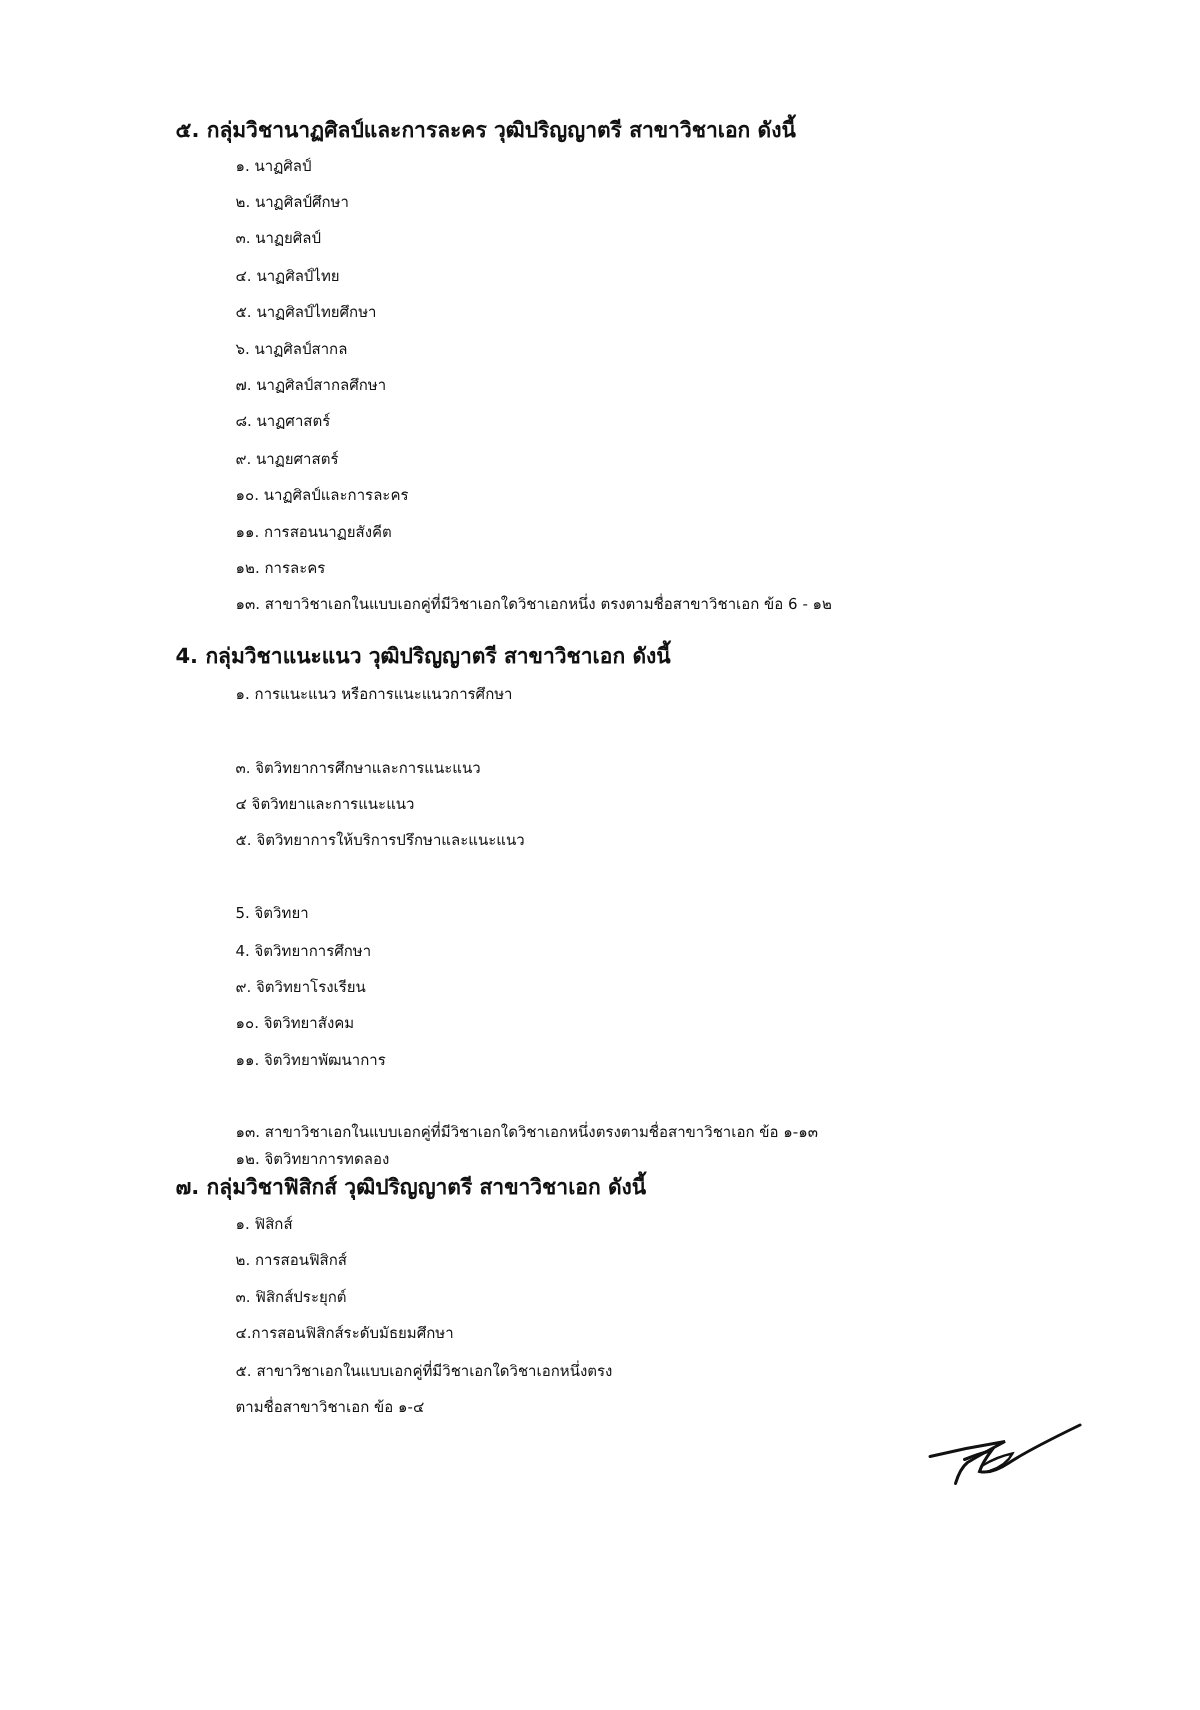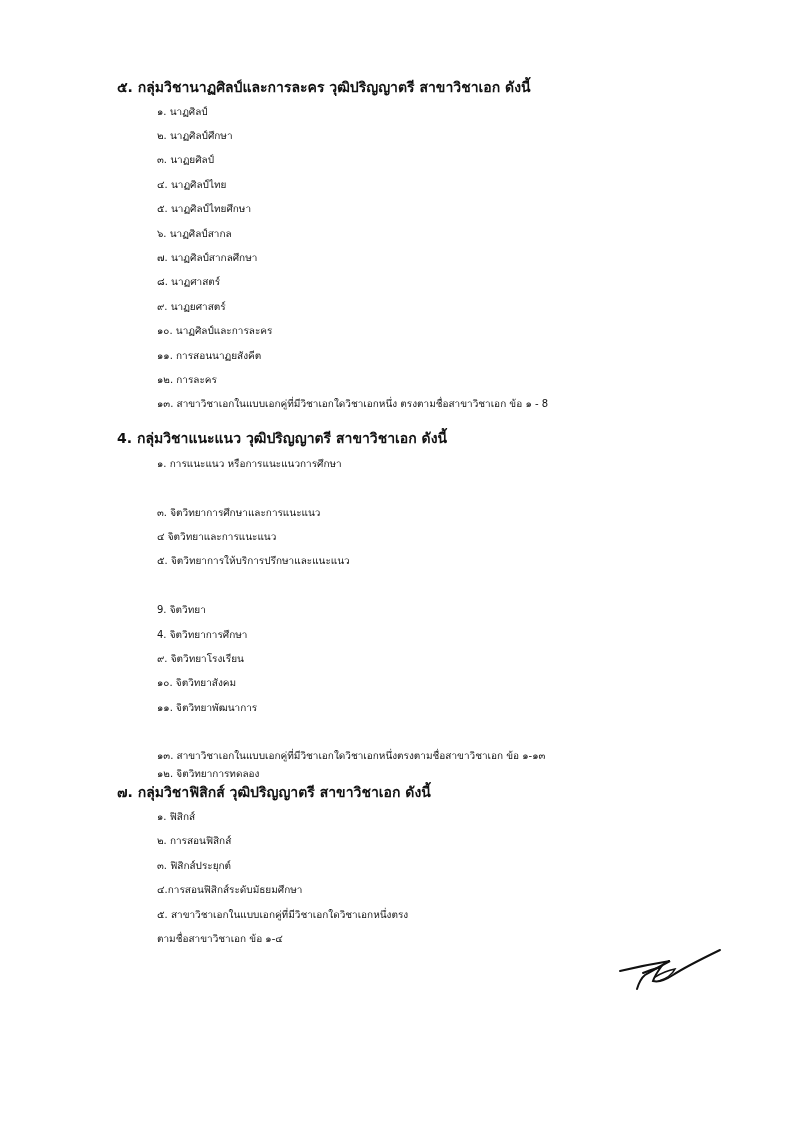--- a/index.html
+++ b/index.html
@@ -21,28 +21,28 @@
   <div class="line item" style="top:150px">๓. นาฏยศิลป์</div>
   <div class="line item" style="top:175px">๔. นาฏศิลป์ไทย</div>
   <div class="line item" style="top:199px">๕. นาฏศิลป์ไทยศึกษา</div>
   <div class="line item" style="top:224px">๖. นาฏศิลป์สากล</div>
   <div class="line item" style="top:248px">๗. นาฏศิลป์สากลศึกษา</div>
   <div class="line item" style="top:272px">๘. นาฏศาสตร์</div>
   <div class="line item" style="top:297px">๙. นาฏยศาสตร์</div>
   <div class="line item" style="top:321px">๑๐. นาฏศิลป์และการละคร</div>
   <div class="line item" style="top:346px">๑๑. การสอนนาฏยสังคีต</div>
   <div class="line item" style="top:370px">๑๒. การละคร</div>
-  <div class="line item" style="top:394px">๑๓. สาขาวิชาเอกในแบบเอกคู่ที่มีวิชาเอกใดวิชาเอกหนึ่ง ตรงตามชื่อสาขาวิชาเอก ข้อ ๑ - 8</div>
+  <div class="line item" style="top:394px">๑๓. สาขาวิชาเอกในแบบเอกคู่ที่มีวิชาเอกใดวิชาเอกหนึ่ง ตรงตามชื่อสาขาวิชาเอก ข้อ 6 - ๑๒</div>
 
   <div class="line heading" style="top:428px">4. กลุ่มวิชาแนะแนว วุฒิปริญญาตรี สาขาวิชาเอก ดังนี้</div>
   <div class="line item" style="top:454px">๑. การแนะแนว หรือการแนะแนวการศึกษา</div>
   <div class="line item" style="top:503px">๓. จิตวิทยาการศึกษาและการแนะแนว</div>
   <div class="line item" style="top:527px">๔ จิตวิทยาและการแนะแนว</div>
   <div class="line item" style="top:551px">๕. จิตวิทยาการให้บริการปรึกษาและแนะแนว</div>
-  <div class="line item" style="top:600px">9. จิตวิทยา</div>
+  <div class="line item" style="top:600px">5. จิตวิทยา</div>
   <div class="line item" style="top:625px">4. จิตวิทยาการศึกษา</div>
   <div class="line item" style="top:649px">๙. จิตวิทยาโรงเรียน</div>
   <div class="line item" style="top:673px">๑๐. จิตวิทยาสังคม</div>
   <div class="line item" style="top:698px">๑๑. จิตวิทยาพัฒนาการ</div>
   <div class="line item" style="top:764px">๑๒. จิตวิทยาการทดลอง</div>
   <div class="line item" style="top:746px">๑๓. สาขาวิชาเอกในแบบเอกคู่ที่มีวิชาเอกใดวิชาเอกหนึ่งตรงตามชื่อสาขาวิชาเอก ข้อ ๑-๑๓</div>
 
   <div class="line heading" style="top:782px">๗. กลุ่มวิชาฟิสิกส์ วุฒิปริญญาตรี สาขาวิชาเอก ดังนี้</div>
   <div class="line item" style="top:807px">๑. ฟิสิกส์</div>
   <div class="line item" style="top:831px">๒. การสอนฟิสิกส์</div>

